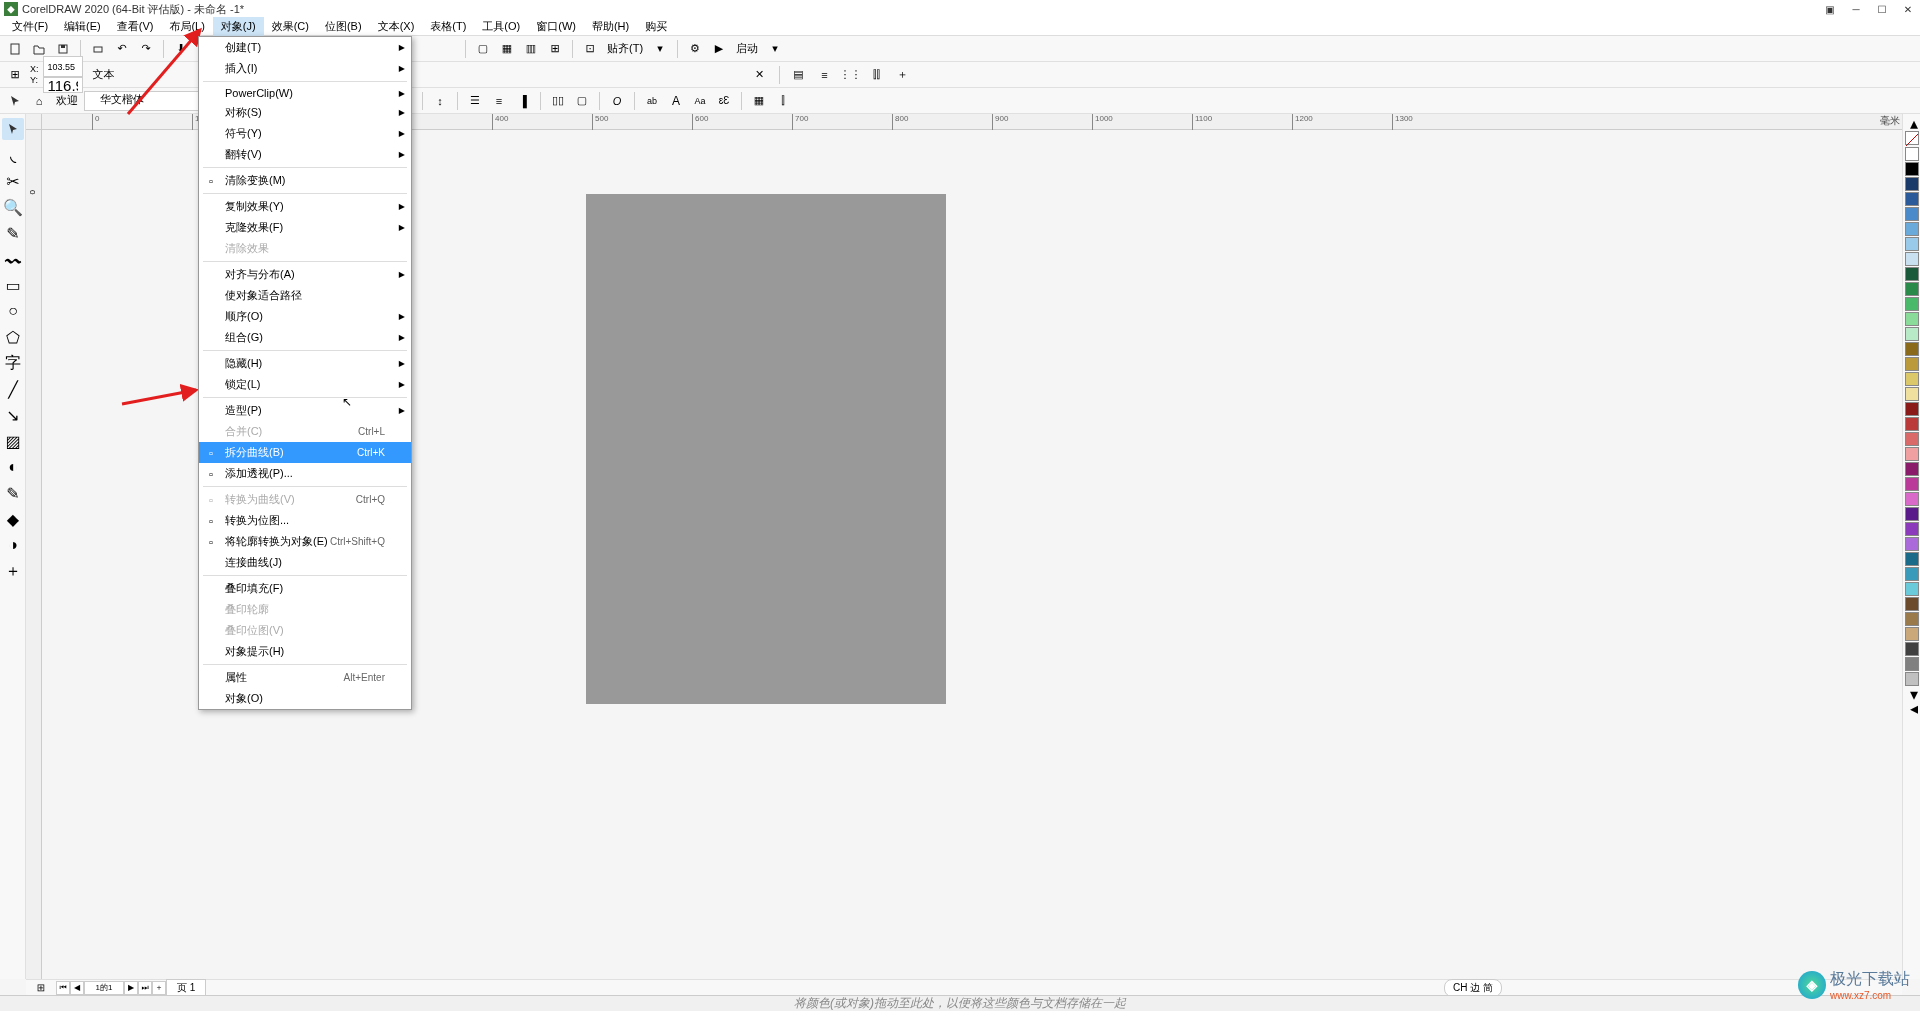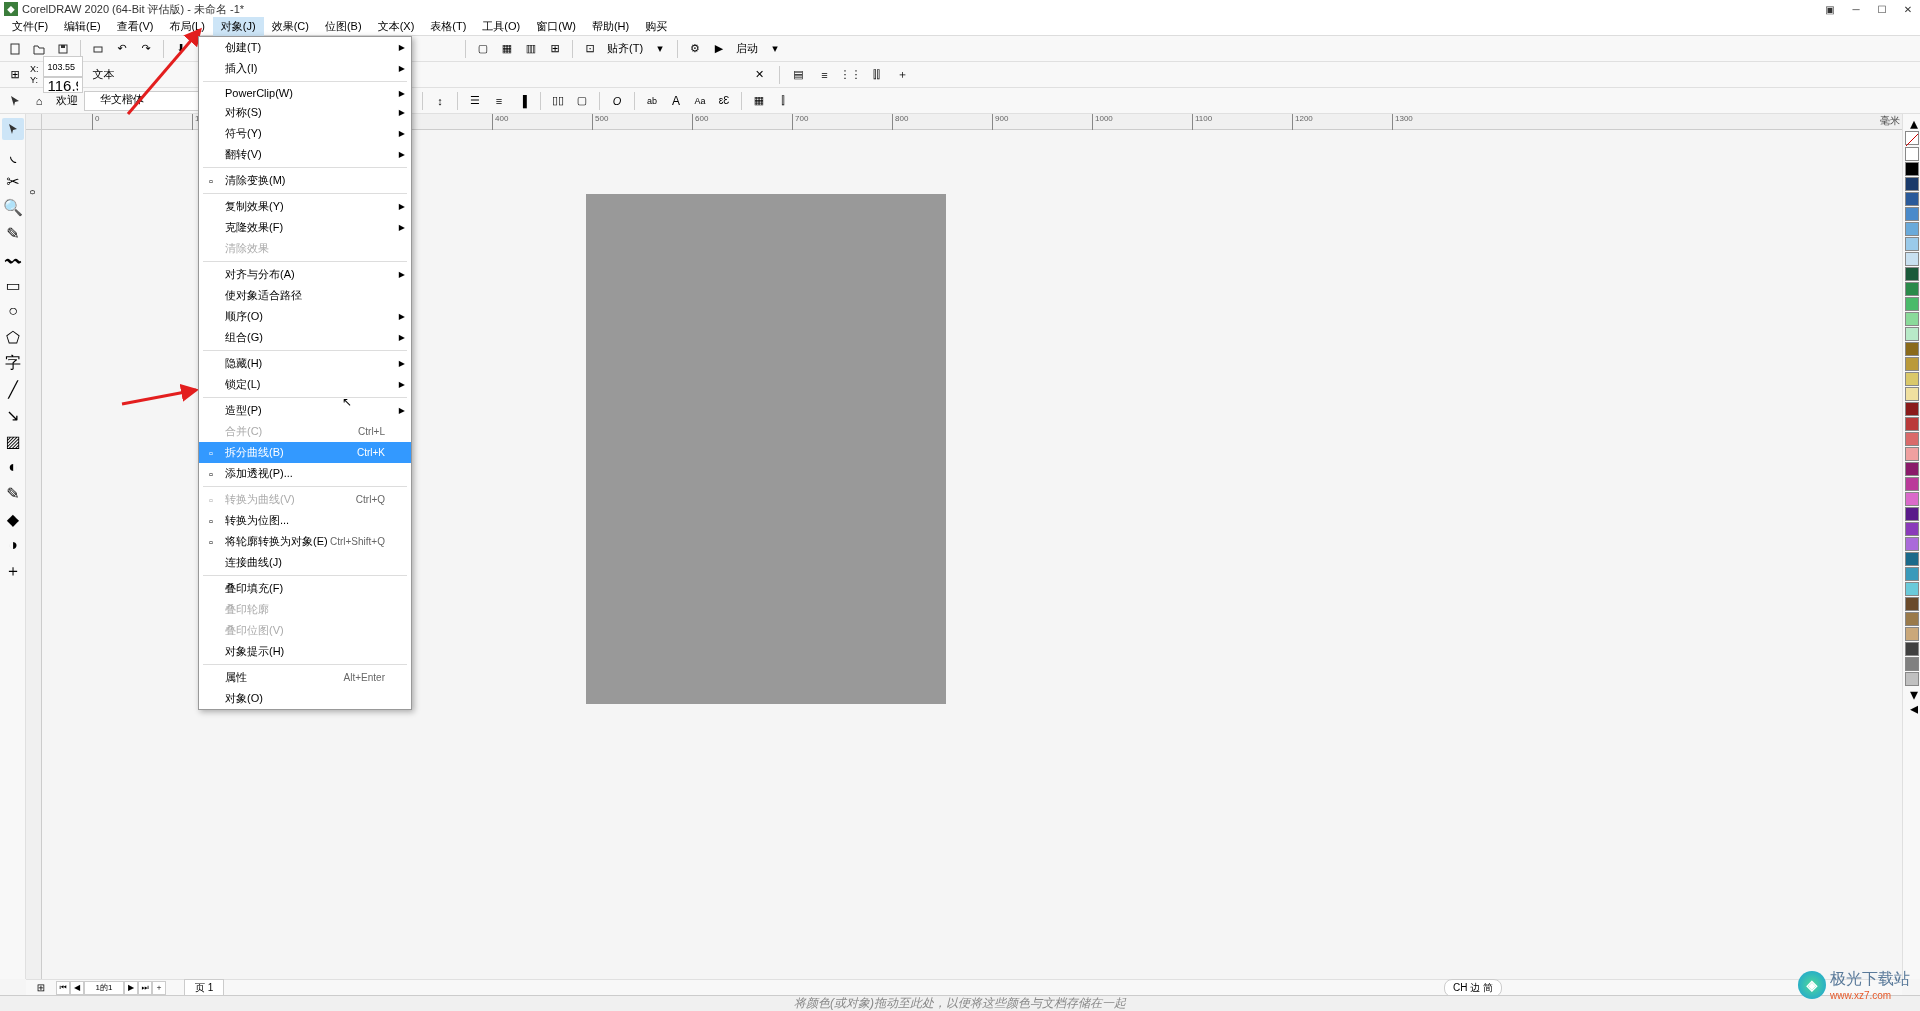--- a/index.html
+++ b/index.html
@@ -81,21 +81,21 @@
 
 
 .toolbar2 { height: 26px; background: #f8f8f8; display: flex; align-items: center; padding: 0 4px; border-bottom: 1px solid #e0e0e0; font-size: 11px; gap: 2px; }
 .font-box { width: 120px; height: 20px; border: 1px solid #ccc; background: #fff; padding: 0 15px; font-size: 11px; display: flex; align-items: flex-start; }
 
 
 .ruler-unit { position: absolute; right: 2px; top: 0; font-size: 10px; color: #444; }
 
 .pg-nav { display: flex; align-items: center; gap: 0; }
 .pg-btn { width: 14px; height: 14px; border: 1px solid #ccc; background: #fff; display: flex; align-items: center; justify-content: center; cursor: pointer; font-size: 8px; }
-.pg-tab { padding: 1px 10px; border: 1px solid #ccc; background: #fff; margin-left: 18px; }
+.pg-tab { padding: 1px 10px; border: 1px solid #ccc; background: #fff; margin-left: 0; }
 
 svg.icon { width: 14px; height: 14px; }
 .cursor-icon { position: absolute; left: 342px; top: 395px; z-index: 1001; font-size: 12px; }
 </style>
 </head>
 <body>
 
 <div class="titlebar">
   <div class="app-icon">◆</div>
   <div class="title-text">CorelDRAW 2020 (64-Bit 评估版) - 未命名 -1*</div>

